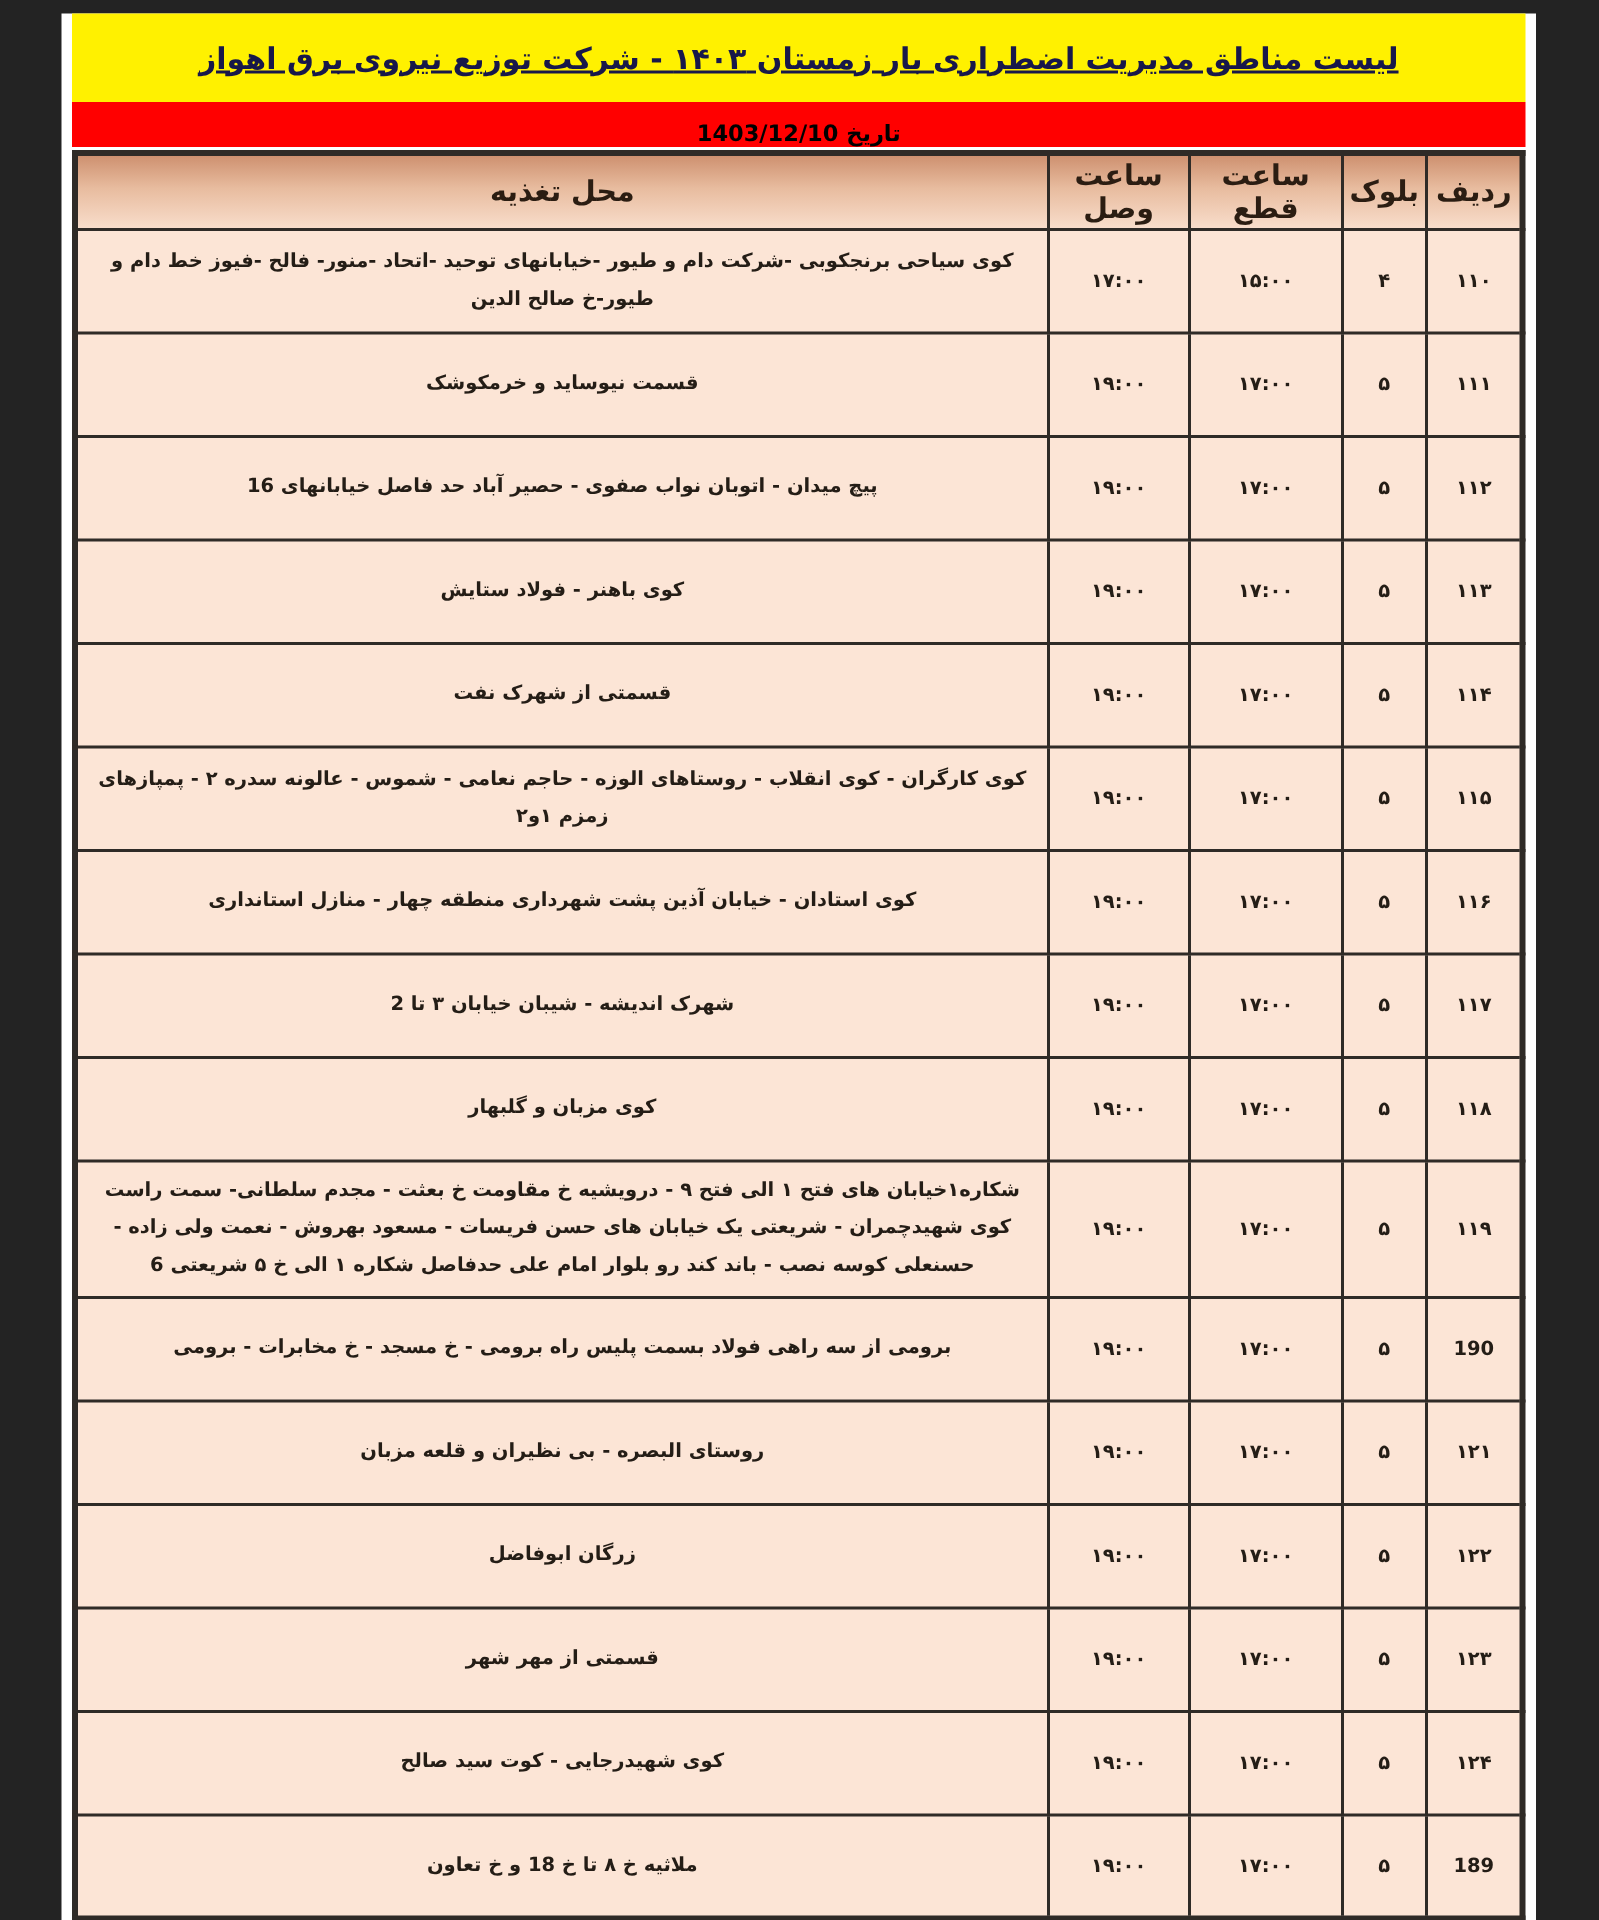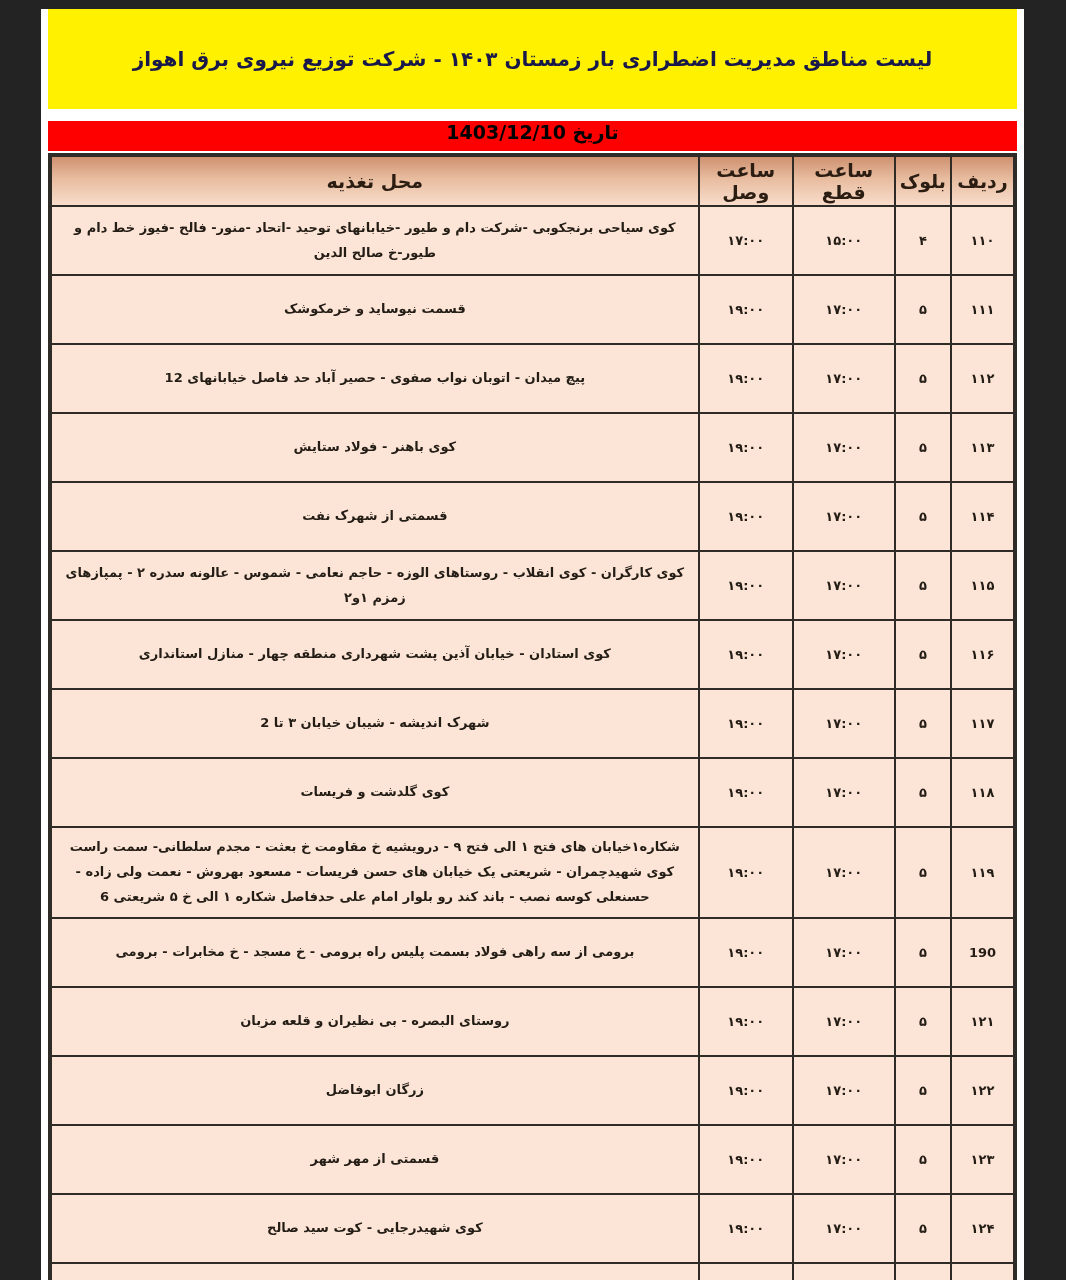--- a/index.html
+++ b/index.html
@@ -22,41 +22,41 @@
     left: 41px;
     top: 9px;
     width: 983px;
     height: 1271px;
     background: #ffffff;
     box-sizing: border-box;
     padding: 0 7px;
     direction: rtl;
   }
   .title-band {
-    height: 100px;
+    height: 59px;
     background: #FFF100;
     display: flex;
     align-items: center;
     justify-content: center;
     text-align: right;
     color: #18184A;
     font-size: 20px;
     font-weight: bold;
     line-height: 1.3;
+    text-decoration: underline;
   }
   .date-band {
     height: 30px;
     background: #FF0000;
     display: flex;
-    align-items: flex-start;
+    align-items: flex-end;
     justify-content: center;
     color: #000000;
-    font-size: 19px;
+    font-size: 15px;
     font-weight: bold;
-    margin-top: 12px;
   }
   .table-wrap {
     margin-top: 2px;
   }
   table.schedule {
     width: 100%;
     border-collapse: collapse;
     border: 4px solid #2F2B27;
     direction: rtl;
   }
@@ -143,21 +143,21 @@
             <td>۵</td>
             <td>۱۷:۰۰</td>
             <td>۱۹:۰۰</td>
             <td class="loc">قسمت نیوساید و خرمکوشک</td>
           </tr>
           <tr>
             <td>۱۱۲</td>
             <td>۵</td>
             <td>۱۷:۰۰</td>
             <td>۱۹:۰۰</td>
-            <td class="loc">پیچ میدان - اتوبان نواب صفوی - حصیر آباد حد فاصل خیابانهای 12</td>
+            <td class="loc">پیچ میدان - اتوبان نواب صفوی - حصیر آباد حد فاصل خیابانهای 16</td>
           </tr>
           <tr>
             <td>۱۱۳</td>
             <td>۵</td>
             <td>۱۷:۰۰</td>
             <td>۱۹:۰۰</td>
             <td class="loc">کوی باهنر - فولاد ستایش</td>
           </tr>
           <tr>
             <td>۱۱۴</td>
@@ -185,21 +185,21 @@
             <td>۵</td>
             <td>۱۷:۰۰</td>
             <td>۱۹:۰۰</td>
             <td class="loc">شهرک اندیشه - شیبان خیابان ۳ تا 2</td>
           </tr>
           <tr>
             <td>۱۱۸</td>
             <td>۵</td>
             <td>۱۷:۰۰</td>
             <td>۱۹:۰۰</td>
-            <td class="loc">کوی گلدشت و فریسات</td>
+            <td class="loc">کوی مزبان و گلبهار</td>
           </tr>
           <tr class="tall">
             <td>۱۱۹</td>
             <td>۵</td>
             <td>۱۷:۰۰</td>
             <td>۱۹:۰۰</td>
             <td class="loc">شکاره۱خیابان های فتح ۱ الی فتح ۹ - درویشیه خ مقاومت خ بعثت - مجدم سلطانی- سمت راست کوی شهیدچمران - شریعتی یک خیابان های حسن فریسات - مسعود بهروش - نعمت ولی زاده - حسنعلی کوسه نصب - باند کند رو بلوار امام علی حدفاصل شکاره ۱ الی خ ۵ شریعتی 6</td>
           </tr>
           <tr>
             <td>190</td>

